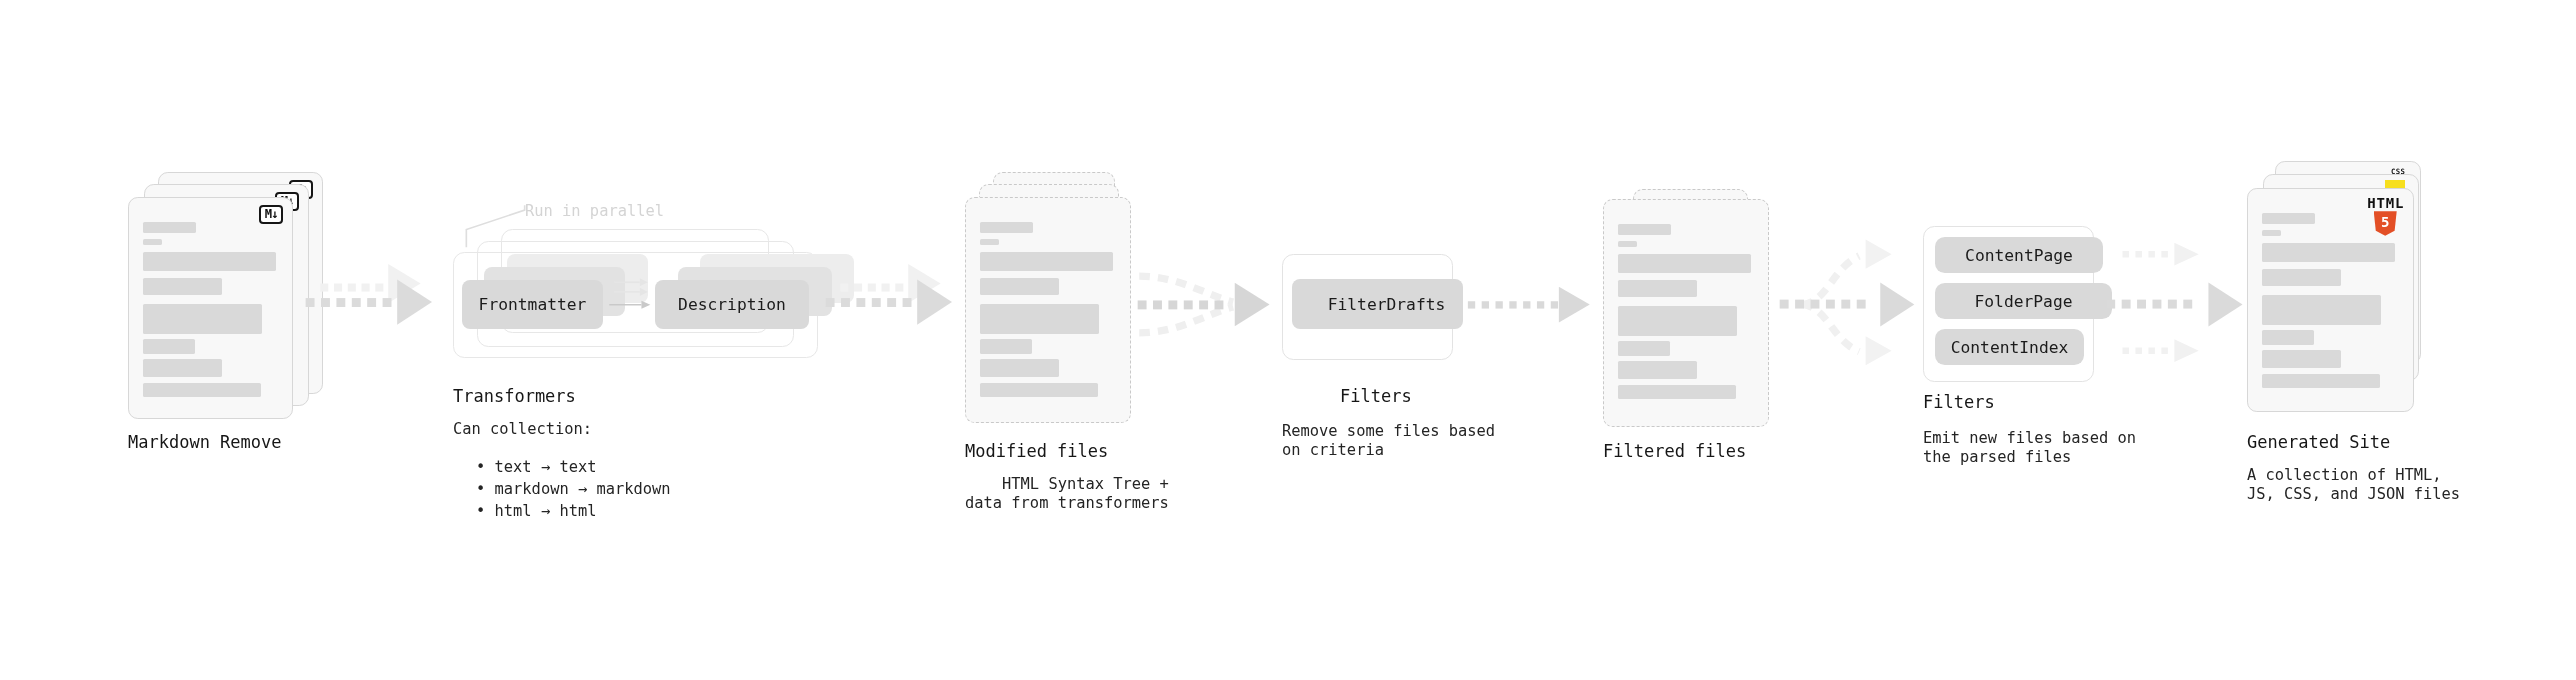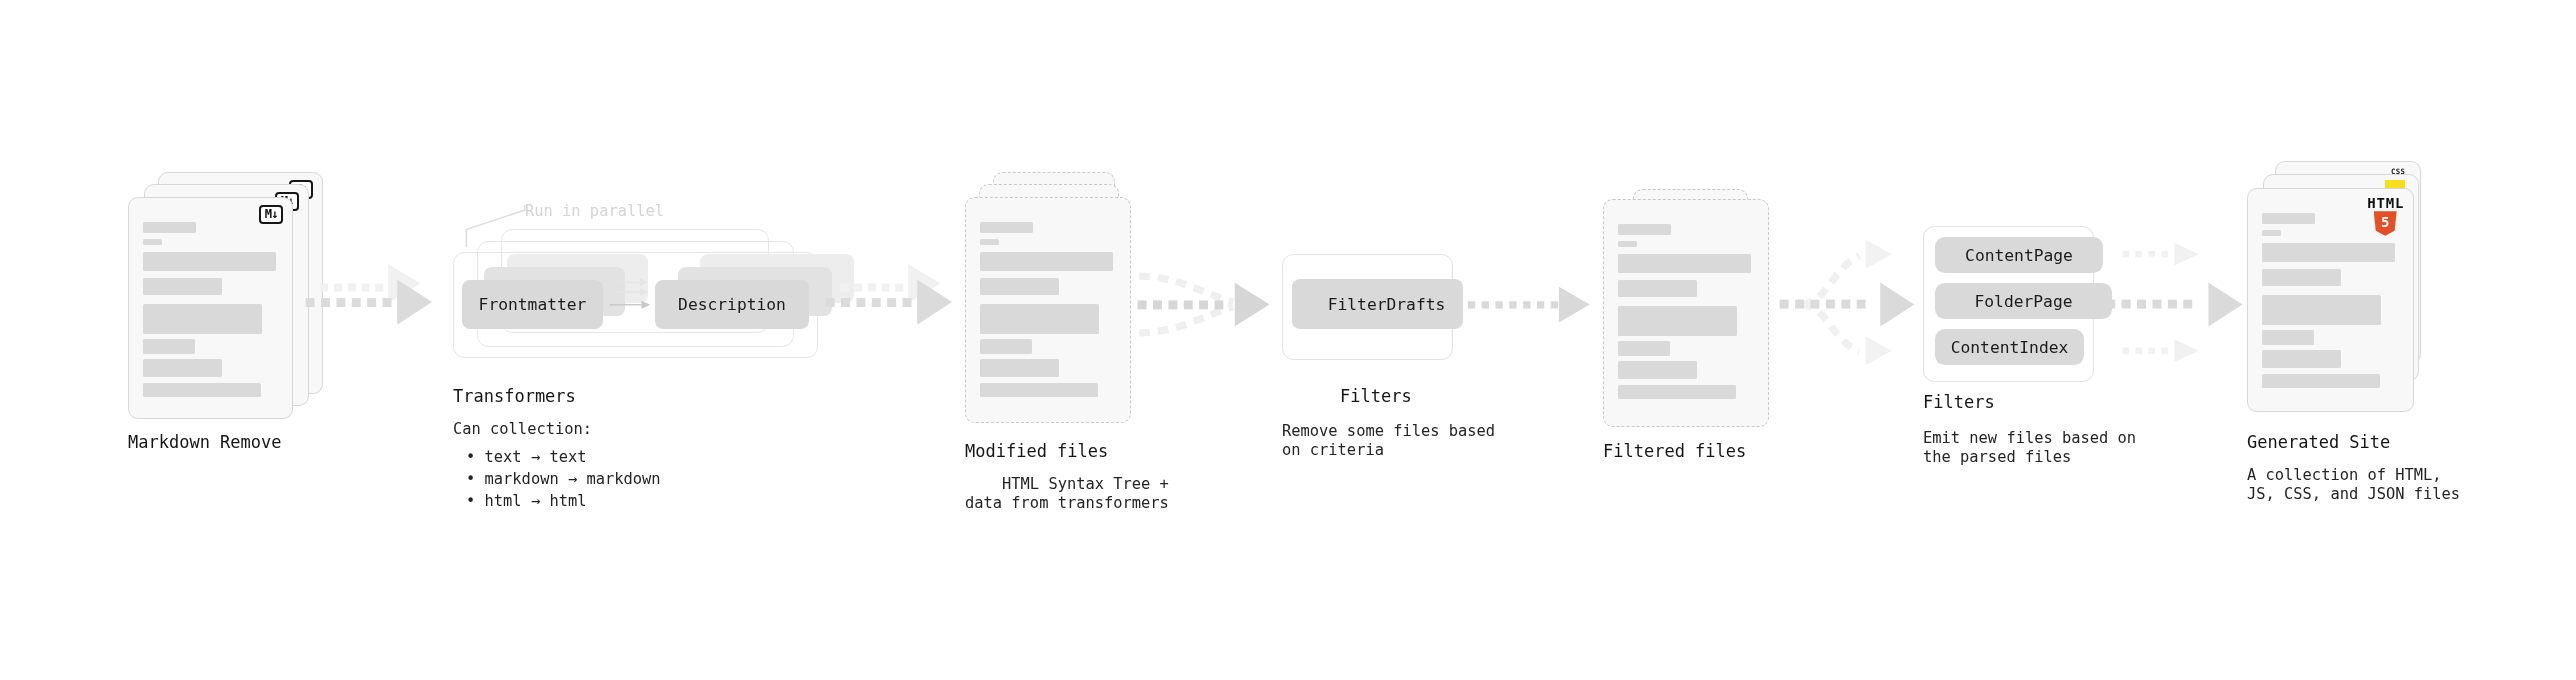--- a/index.html
+++ b/index.html
@@ -48,21 +48,21 @@
     display:flex;align-items:center;justify-content:center;
     font-size:16.3px;color:#1b1b1b;white-space:nowrap;
   }
   .ghost-pill{position:absolute;border-radius:8.1px;}
   .gp1{background:#e2e2e2;}
   .gp2{background:#ededed;}
   
   .title{position:absolute;font-size:17px;color:#161616;white-space:nowrap;}
   .caption{position:absolute;font-size:15.4px;line-height:18.7px;color:#242424;white-space:nowrap;}
   .run-note{position:absolute;font-size:15.4px;color:#d4d4d4;white-space:nowrap;}
-  .bullets{position:absolute;margin:6px;padding:0;list-style:none;font-size:15.4px;color:#242424;}
+  .bullets{position:absolute;margin:16px;padding:0;list-style:none;font-size:15.4px;color:#242424;}
   .bullets li{line-height:22px;white-space:nowrap;}
   .bullets li::before{content:"• ";}
 </style>
 </head>
 <body>
 
 <div class="canvas">
 
   <div class="abs">
     <div class="doc-card" style="left:158px;top:172px;">

